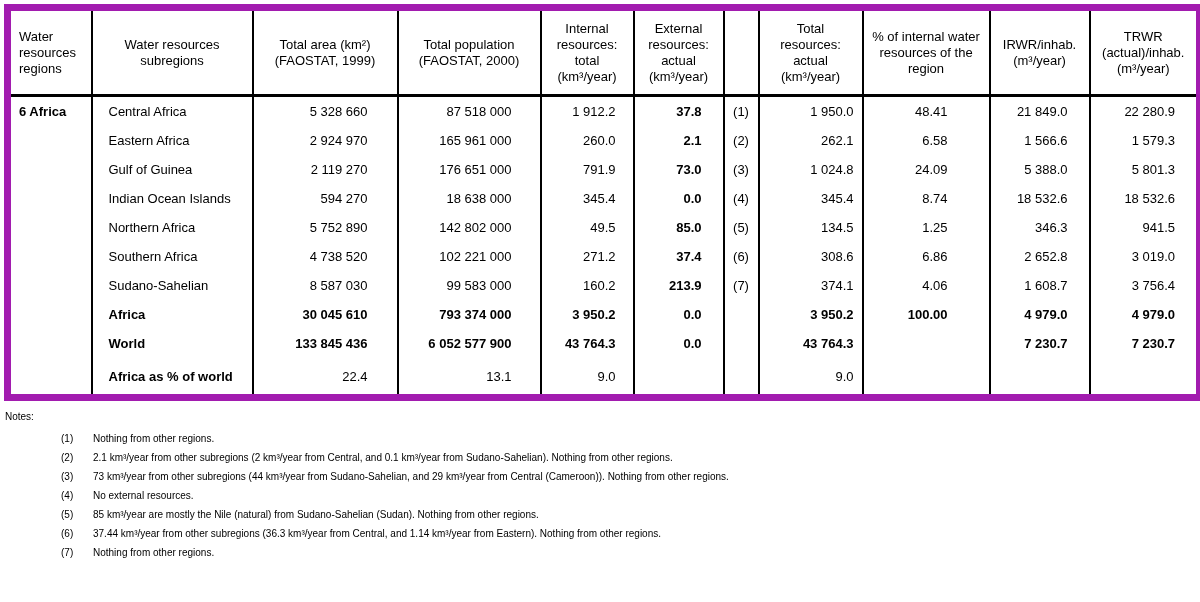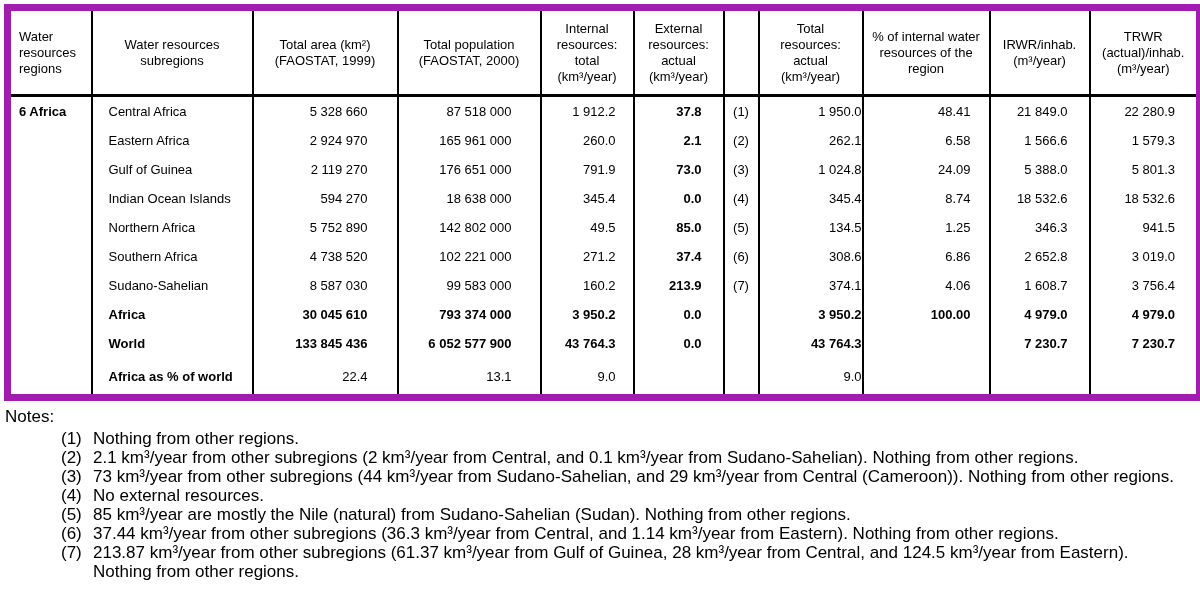--- a/index.html
+++ b/index.html
@@ -44,36 +44,36 @@
     white-space: nowrap;
     padding: 0;
   }
   .wr td.num  { text-align: right; }
   .wr td.sub  { text-align: left; padding-left: 16px; }
   .wr td.area { padding-right: 29px; }
   .wr td.pop  { padding-right: 28px; }
   .wr td.int  { padding-right: 17px; }
   .wr td.ext  { padding-right: 21px; font-weight: bold; }
   .wr td.ref  { text-align: center; }
-  .wr td.tot  { }
-  .wr td.pct  { padding-right: 18px; }
+  .wr td.tot  { padding-right: 8px; }
+  .wr td.pct  { padding-right: 41px; }
   .wr td.irwr { padding-right: 21px; }
   .wr td.trwr { padding-right: 21px; }
   .wr td.region {
     vertical-align: top;
     text-align: left;
     font-weight: bold;
     padding: 7px 0 0 8px;
     white-space: nowrap;
   }
   .wr tr.bold td { font-weight: bold; }
   .wr tr.bold-label td.sub { font-weight: bold; }
   .wr tr.gap td { height: 36px; }
 
-  .notes { margin-top: 8px; font-size: 17px; }
+  .notes { margin-top: 8px; font-size: 10px; }
   .notes-label { line-height: 16px; margin-left: 1px; }
   .notes-list { margin-left: 57px; margin-top: 4px; }
   .note { display: flex; align-items: flex-start; }
   .note-ref { width: 32px; flex: none; line-height: 19px; }
   .note-text { flex: 1; }
   .note-line { line-height: 19px; white-space: nowrap; }
 </style>
 </head>
 <body>
 
@@ -287,20 +287,19 @@
         </div>
         <div class="note">
           <span class="note-ref">(6)</span>
           <div class="note-text">
             <div class="note-line">37.44 km³/year from other subregions (36.3 km³/year from Central, and 1.14 km³/year from Eastern). Nothing from other regions.</div>
           </div>
         </div>
         <div class="note">
           <span class="note-ref">(7)</span>
           <div class="note-text">
-            <div class="note-line">213.87 km³/year from other subregions (61.37 km³/year from Gulf of Guinea, 28 km³/year from Central, and 124.5 km³/year from Eastern).</div>
             <div class="note-line">Nothing from other regions.</div>
           </div>
         </div>
       </div>
   </div>
 
 </div>
 
 </body></html>

